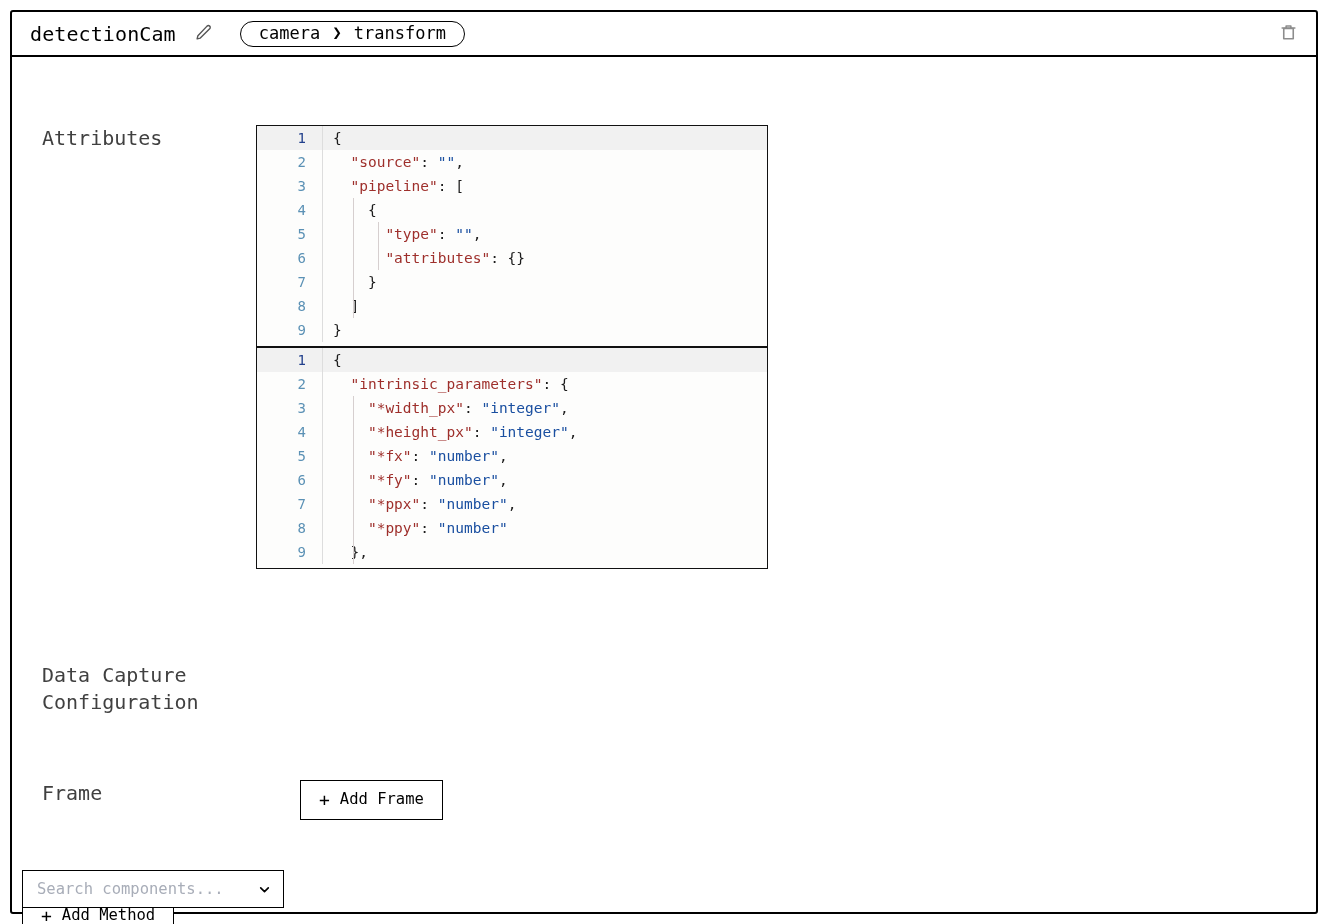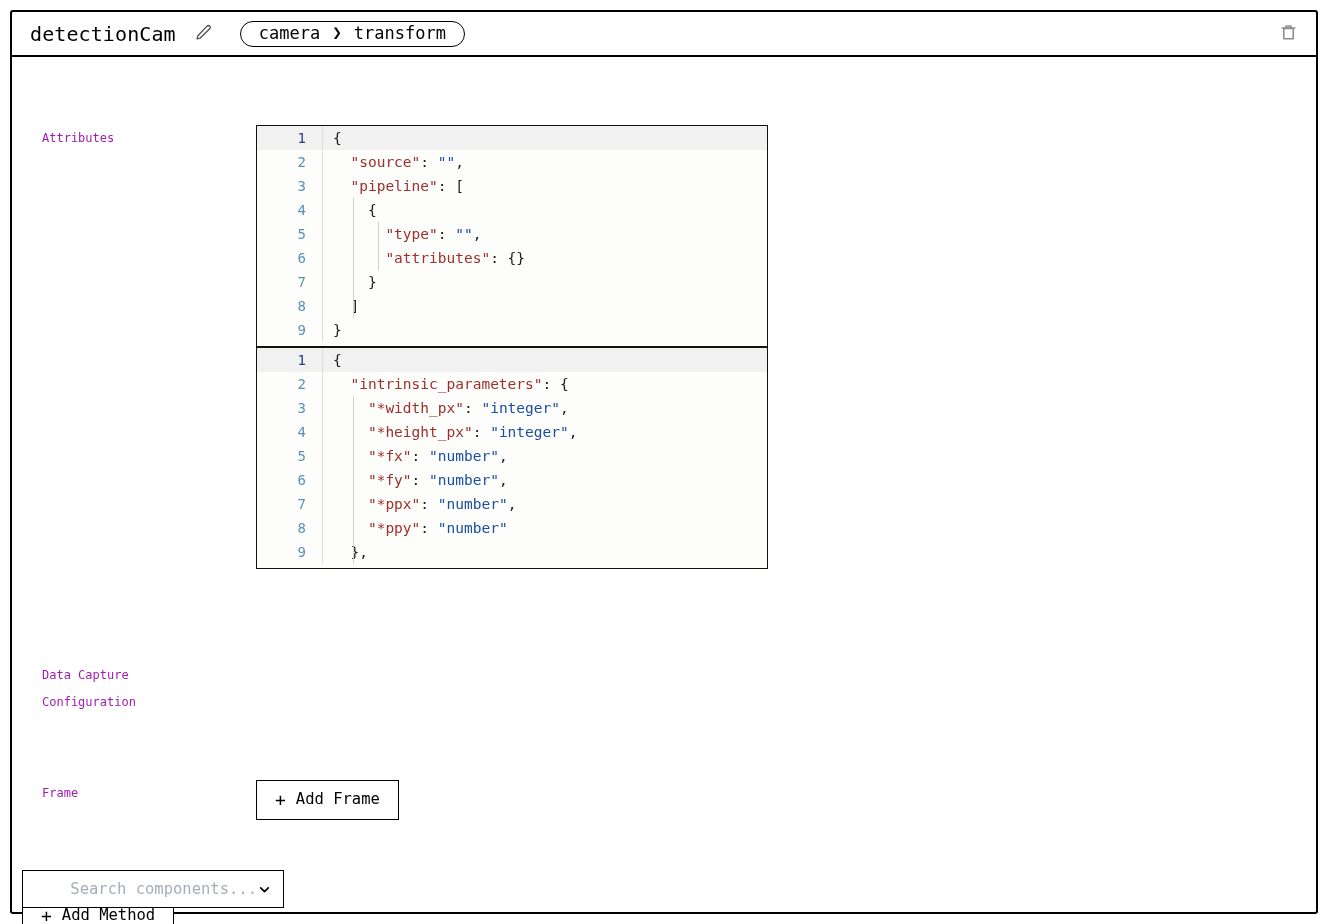--- a/index.html
+++ b/index.html
@@ -104,23 +104,23 @@
   }
   .row {
     position: absolute;
     display: flex;
     align-items: flex-start;
   }
   .row-label {
     width: 234px;
     flex: 0 0 234px;
     padding-left: 20px;
-    font-size: 12px;
+    font-size: 20px;
     line-height: 27px;
-    color: #a21caf;
+    color: #404040;
     white-space: pre-line;
   }
   .row-content { flex: 1 1 auto; }
 
   
   .editor {
     border: 1.6px solid #111111;
     background: #fdfdfc;
     width: 512px;
     overflow: hidden;
@@ -207,21 +207,20 @@
     display: flex;
     align-items: center;
     padding: 0 12px 0 14px;
     cursor: pointer;
   }
   .select-placeholder {
     flex: 1 1 auto;
     font-size: 15.5px;
     color: #a8adb8;
     white-space: nowrap;
-    text-align: right;
   }
   .chev {
     flex: 0 0 auto;
     width: 14px;
     height: 14px;
     display: flex;
     align-items: center;
     justify-content: center;
   }
 </style>
@@ -359,21 +358,21 @@
         <div class="row-label">Data Capture
 Configuration</div>
         <div class="row-content">
           <button class="btn">
             <span class="plus">+</span>
             <span>Add Method</span>
           </button>
         </div>
       </div>
 
-      <div class="row" style="top:723px; left:10px; right:10px;">
+      <div class="row" style="top:723px; left:10px; right:10px;gap:44px;">
         <div class="row-label">Frame</div>
         <div class="row-content">
           <button class="btn">
             <span class="plus">+</span>
             <span>Add Frame</span>
           </button>
         </div>
       </div>
 
       <div class="row" style="top:813px; left:10px; right:10px;">

